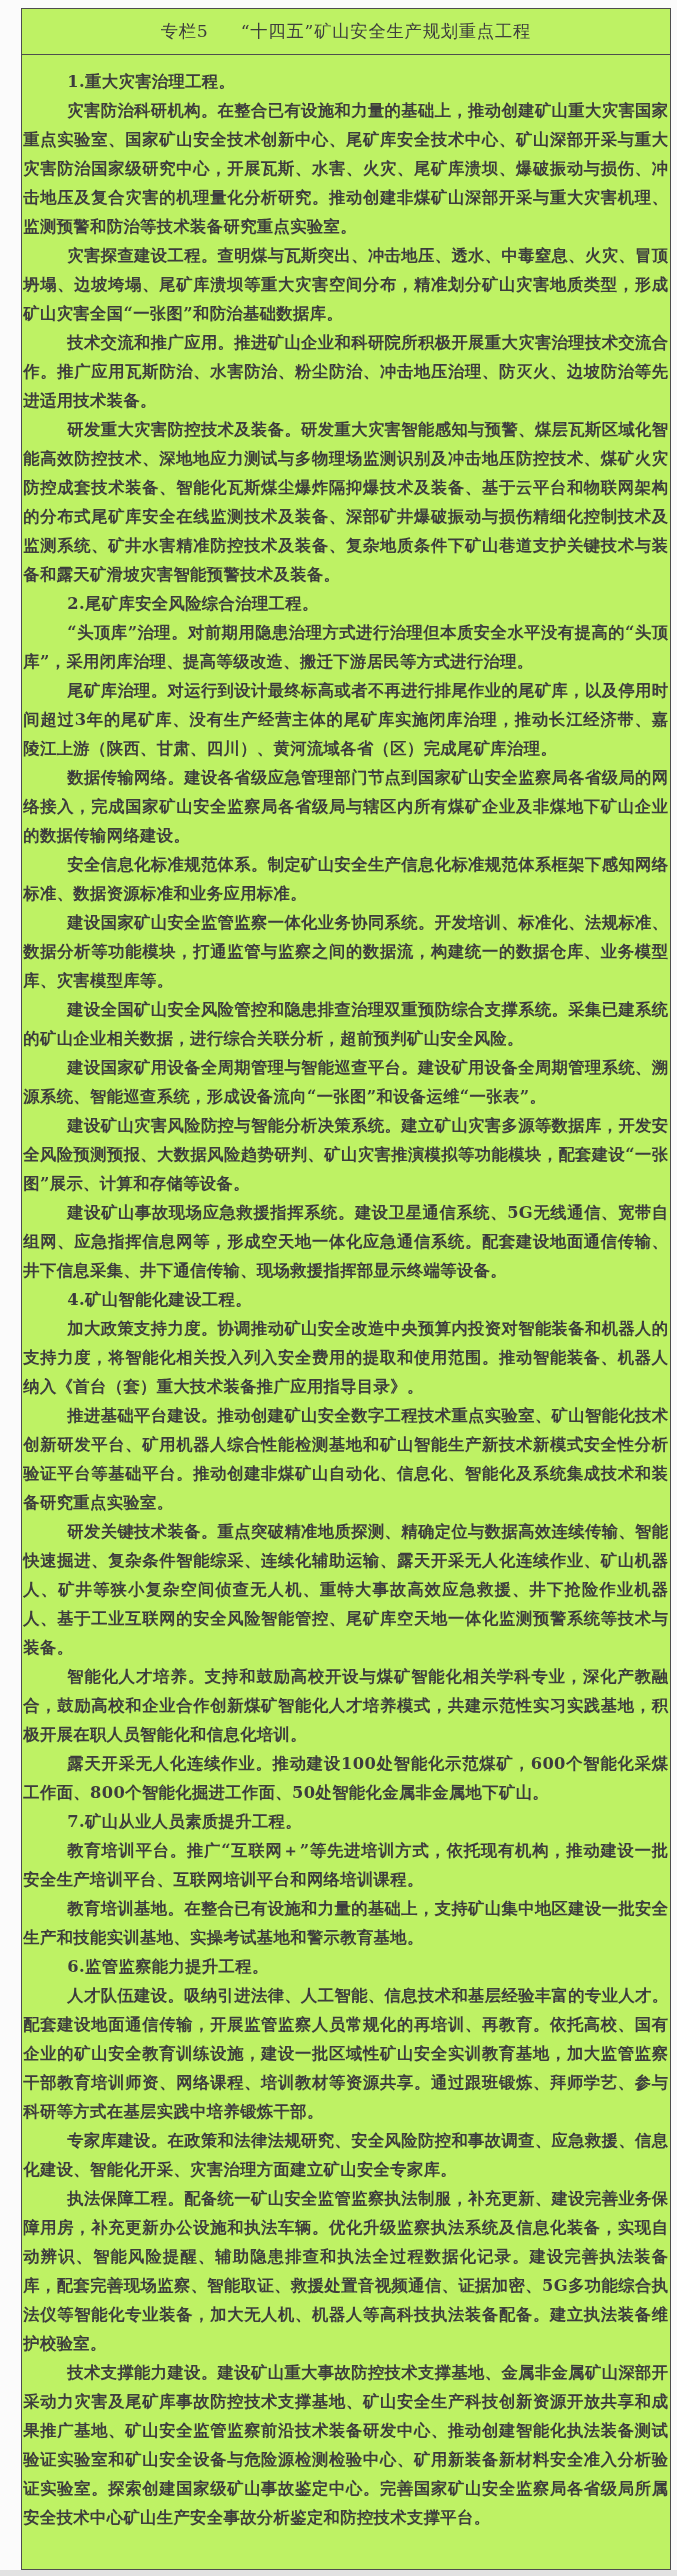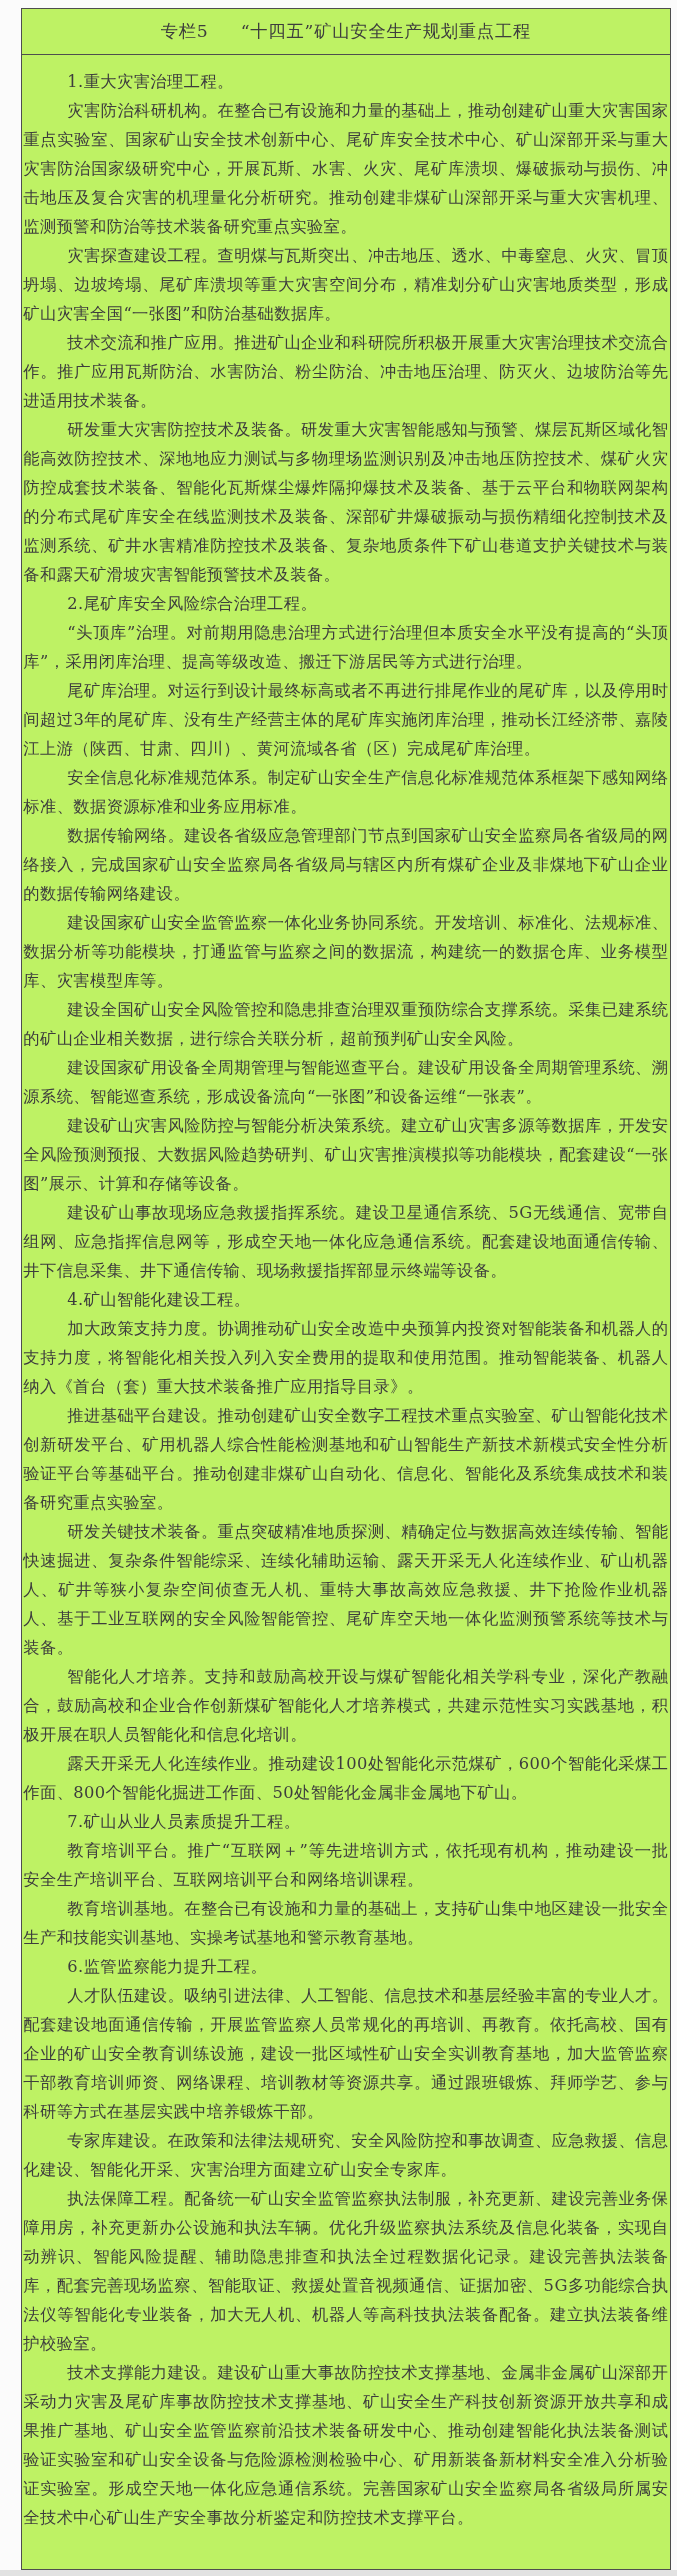--- a/index.html
+++ b/index.html
@@ -40,20 +40,21 @@
     font-size: 17.3px;
     color: #3d3d3d;
     letter-spacing: 0.8px;
     white-space: nowrap;
   }
   .title-row .column-label {
     margin-right: 32px;
   }
   .doc-body {
     padding: 12px 1.5px 7.5px 1.5px;
+    font-weight: bold;
   }
   .para {
     margin: 0;
     font-size: 16.3px;
     line-height: 29px;
     color: #3d3d3d;
     text-align: justify;
     text-indent: 44px;
     letter-spacing: 0.4px;
   }
@@ -71,38 +72,38 @@
   </div>
   <div class="doc-body">
       <p class="para heading">1.重大灾害治理工程。</p>
       <p class="para">灾害防治科研机构。在整合已有设施和力量的基础上，推动创建矿山重大灾害国家重点实验室、国家矿山安全技术创新中心、尾矿库安全技术中心、矿山深部开采与重大灾害防治国家级研究中心，开展瓦斯、水害、火灾、尾矿库溃坝、爆破振动与损伤、冲击地压及复合灾害的机理量化分析研究。推动创建非煤矿山深部开采与重大灾害机理、监测预警和防治等技术装备研究重点实验室。</p>
       <p class="para">灾害探查建设工程。查明煤与瓦斯突出、冲击地压、透水、中毒窒息、火灾、冒顶坍塌、边坡垮塌、尾矿库溃坝等重大灾害空间分布，精准划分矿山灾害地质类型，形成矿山灾害全国“一张图”和防治基础数据库。</p>
       <p class="para">技术交流和推广应用。推进矿山企业和科研院所积极开展重大灾害治理技术交流合作。推广应用瓦斯防治、水害防治、粉尘防治、冲击地压治理、防灭火、边坡防治等先进适用技术装备。</p>
       <p class="para">研发重大灾害防控技术及装备。研发重大灾害智能感知与预警、煤层瓦斯区域化智能高效防控技术、深地地应力测试与多物理场监测识别及冲击地压防控技术、煤矿火灾防控成套技术装备、智能化瓦斯煤尘爆炸隔抑爆技术及装备、基于云平台和物联网架构的分布式尾矿库安全在线监测技术及装备、深部矿井爆破振动与损伤精细化控制技术及监测系统、矿井水害精准防控技术及装备、复杂地质条件下矿山巷道支护关键技术与装备和露天矿滑坡灾害智能预警技术及装备。</p>
       <p class="para heading">2.尾矿库安全风险综合治理工程。</p>
       <p class="para">“头顶库”治理。对前期用隐患治理方式进行治理但本质安全水平没有提高的“头顶库”，采用闭库治理、提高等级改造、搬迁下游居民等方式进行治理。</p>
       <p class="para">尾矿库治理。对运行到设计最终标高或者不再进行排尾作业的尾矿库，以及停用时间超过3年的尾矿库、没有生产经营主体的尾矿库实施闭库治理，推动长江经济带、嘉陵江上游（陕西、甘肃、四川）、黄河流域各省（区）完成尾矿库治理。</p>
+      <p class="para">数据传输网络。建设各省级应急管理部门节点到国家矿山安全监察局各省级局的网络接入，完成国家矿山安全监察局各省级局与辖区内所有煤矿企业及非煤地下矿山企业的数据传输网络建设。</p>
       <p class="para">安全信息化标准规范体系。制定矿山安全生产信息化标准规范体系框架下感知网络标准、数据资源标准和业务应用标准。</p>
-      <p class="para">数据传输网络。建设各省级应急管理部门节点到国家矿山安全监察局各省级局的网络接入，完成国家矿山安全监察局各省级局与辖区内所有煤矿企业及非煤地下矿山企业的数据传输网络建设。</p>
       <p class="para">建设国家矿山安全监管监察一体化业务协同系统。开发培训、标准化、法规标准、数据分析等功能模块，打通监管与监察之间的数据流，构建统一的数据仓库、业务模型库、灾害模型库等。</p>
       <p class="para">建设全国矿山安全风险管控和隐患排查治理双重预防综合支撑系统。采集已建系统的矿山企业相关数据，进行综合关联分析，超前预判矿山安全风险。</p>
       <p class="para">建设国家矿用设备全周期管理与智能巡查平台。建设矿用设备全周期管理系统、溯源系统、智能巡查系统，形成设备流向“一张图”和设备运维“一张表”。</p>
       <p class="para">建设矿山灾害风险防控与智能分析决策系统。建立矿山灾害多源等数据库，开发安全风险预测预报、大数据风险趋势研判、矿山灾害推演模拟等功能模块，配套建设“一张图”展示、计算和存储等设备。</p>
       <p class="para">建设矿山事故现场应急救援指挥系统。建设卫星通信系统、5G无线通信、宽带自组网、应急指挥信息网等，形成空天地一体化应急通信系统。配套建设地面通信传输、井下信息采集、井下通信传输、现场救援指挥部显示终端等设备。</p>
       <p class="para heading">4.矿山智能化建设工程。</p>
       <p class="para">加大政策支持力度。协调推动矿山安全改造中央预算内投资对智能装备和机器人的支持力度，将智能化相关投入列入安全费用的提取和使用范围。推动智能装备、机器人纳入《首台（套）重大技术装备推广应用指导目录》。</p>
       <p class="para">推进基础平台建设。推动创建矿山安全数字工程技术重点实验室、矿山智能化技术创新研发平台、矿用机器人综合性能检测基地和矿山智能生产新技术新模式安全性分析验证平台等基础平台。推动创建非煤矿山自动化、信息化、智能化及系统集成技术和装备研究重点实验室。</p>
       <p class="para">研发关键技术装备。重点突破精准地质探测、精确定位与数据高效连续传输、智能快速掘进、复杂条件智能综采、连续化辅助运输、露天开采无人化连续作业、矿山机器人、矿井等狭小复杂空间侦查无人机、重特大事故高效应急救援、井下抢险作业机器人、基于工业互联网的安全风险智能管控、尾矿库空天地一体化监测预警系统等技术与装备。</p>
       <p class="para">智能化人才培养。支持和鼓励高校开设与煤矿智能化相关学科专业，深化产教融合，鼓励高校和企业合作创新煤矿智能化人才培养模式，共建示范性实习实践基地，积极开展在职人员智能化和信息化培训。</p>
       <p class="para">露天开采无人化连续作业。推动建设100处智能化示范煤矿，600个智能化采煤工作面、800个智能化掘进工作面、50处智能化金属非金属地下矿山。</p>
       <p class="para heading">7.矿山从业人员素质提升工程。</p>
       <p class="para">教育培训平台。推广“互联网＋”等先进培训方式，依托现有机构，推动建设一批安全生产培训平台、互联网培训平台和网络培训课程。</p>
       <p class="para">教育培训基地。在整合已有设施和力量的基础上，支持矿山集中地区建设一批安全生产和技能实训基地、实操考试基地和警示教育基地。</p>
       <p class="para heading">6.监管监察能力提升工程。</p>
       <p class="para">人才队伍建设。吸纳引进法律、人工智能、信息技术和基层经验丰富的专业人才。配套建设地面通信传输，开展监管监察人员常规化的再培训、再教育。依托高校、国有企业的矿山安全教育训练设施，建设一批区域性矿山安全实训教育基地，加大监管监察干部教育培训师资、网络课程、培训教材等资源共享。通过跟班锻炼、拜师学艺、参与科研等方式在基层实践中培养锻炼干部。</p>
       <p class="para">专家库建设。在政策和法律法规研究、安全风险防控和事故调查、应急救援、信息化建设、智能化开采、灾害治理方面建立矿山安全专家库。</p>
       <p class="para">执法保障工程。配备统一矿山安全监管监察执法制服，补充更新、建设完善业务保障用房，补充更新办公设施和执法车辆。优化升级监察执法系统及信息化装备，实现自动辨识、智能风险提醒、辅助隐患排查和执法全过程数据化记录。建设完善执法装备库，配套完善现场监察、智能取证、救援处置音视频通信、证据加密、5G多功能综合执法仪等智能化专业装备，加大无人机、机器人等高科技执法装备配备。建立执法装备维护校验室。</p>
-      <p class="para">技术支撑能力建设。建设矿山重大事故防控技术支撑基地、金属非金属矿山深部开采动力灾害及尾矿库事故防控技术支撑基地、矿山安全生产科技创新资源开放共享和成果推广基地、矿山安全监管监察前沿技术装备研发中心、推动创建智能化执法装备测试验证实验室和矿山安全设备与危险源检测检验中心、矿用新装备新材料安全准入分析验证实验室。形成空天地一体化应急通信系统。完善国家矿山安全监察局各省级局所属安全技术中心矿山生产安全事故分析鉴定和防控技术支撑平台。</p>
+      <p class="para">技术支撑能力建设。建设矿山重大事故防控技术支撑基地、金属非金属矿山深部开采动力灾害及尾矿库事故防控技术支撑基地、矿山安全生产科技创新资源开放共享和成果推广基地、矿山安全监管监察前沿技术装备研发中心、推动创建智能化执法装备测试验证实验室和矿山安全设备与危险源检测检验中心、矿用新装备新材料安全准入分析验证实验室。探索创建国家级矿山事故鉴定中心。完善国家矿山安全监察局各省级局所属安全技术中心矿山生产安全事故分析鉴定和防控技术支撑平台。</p>
     </div>
 </div>
 
 <div class="bottom-strip"></div>
 
 
 </body></html>

